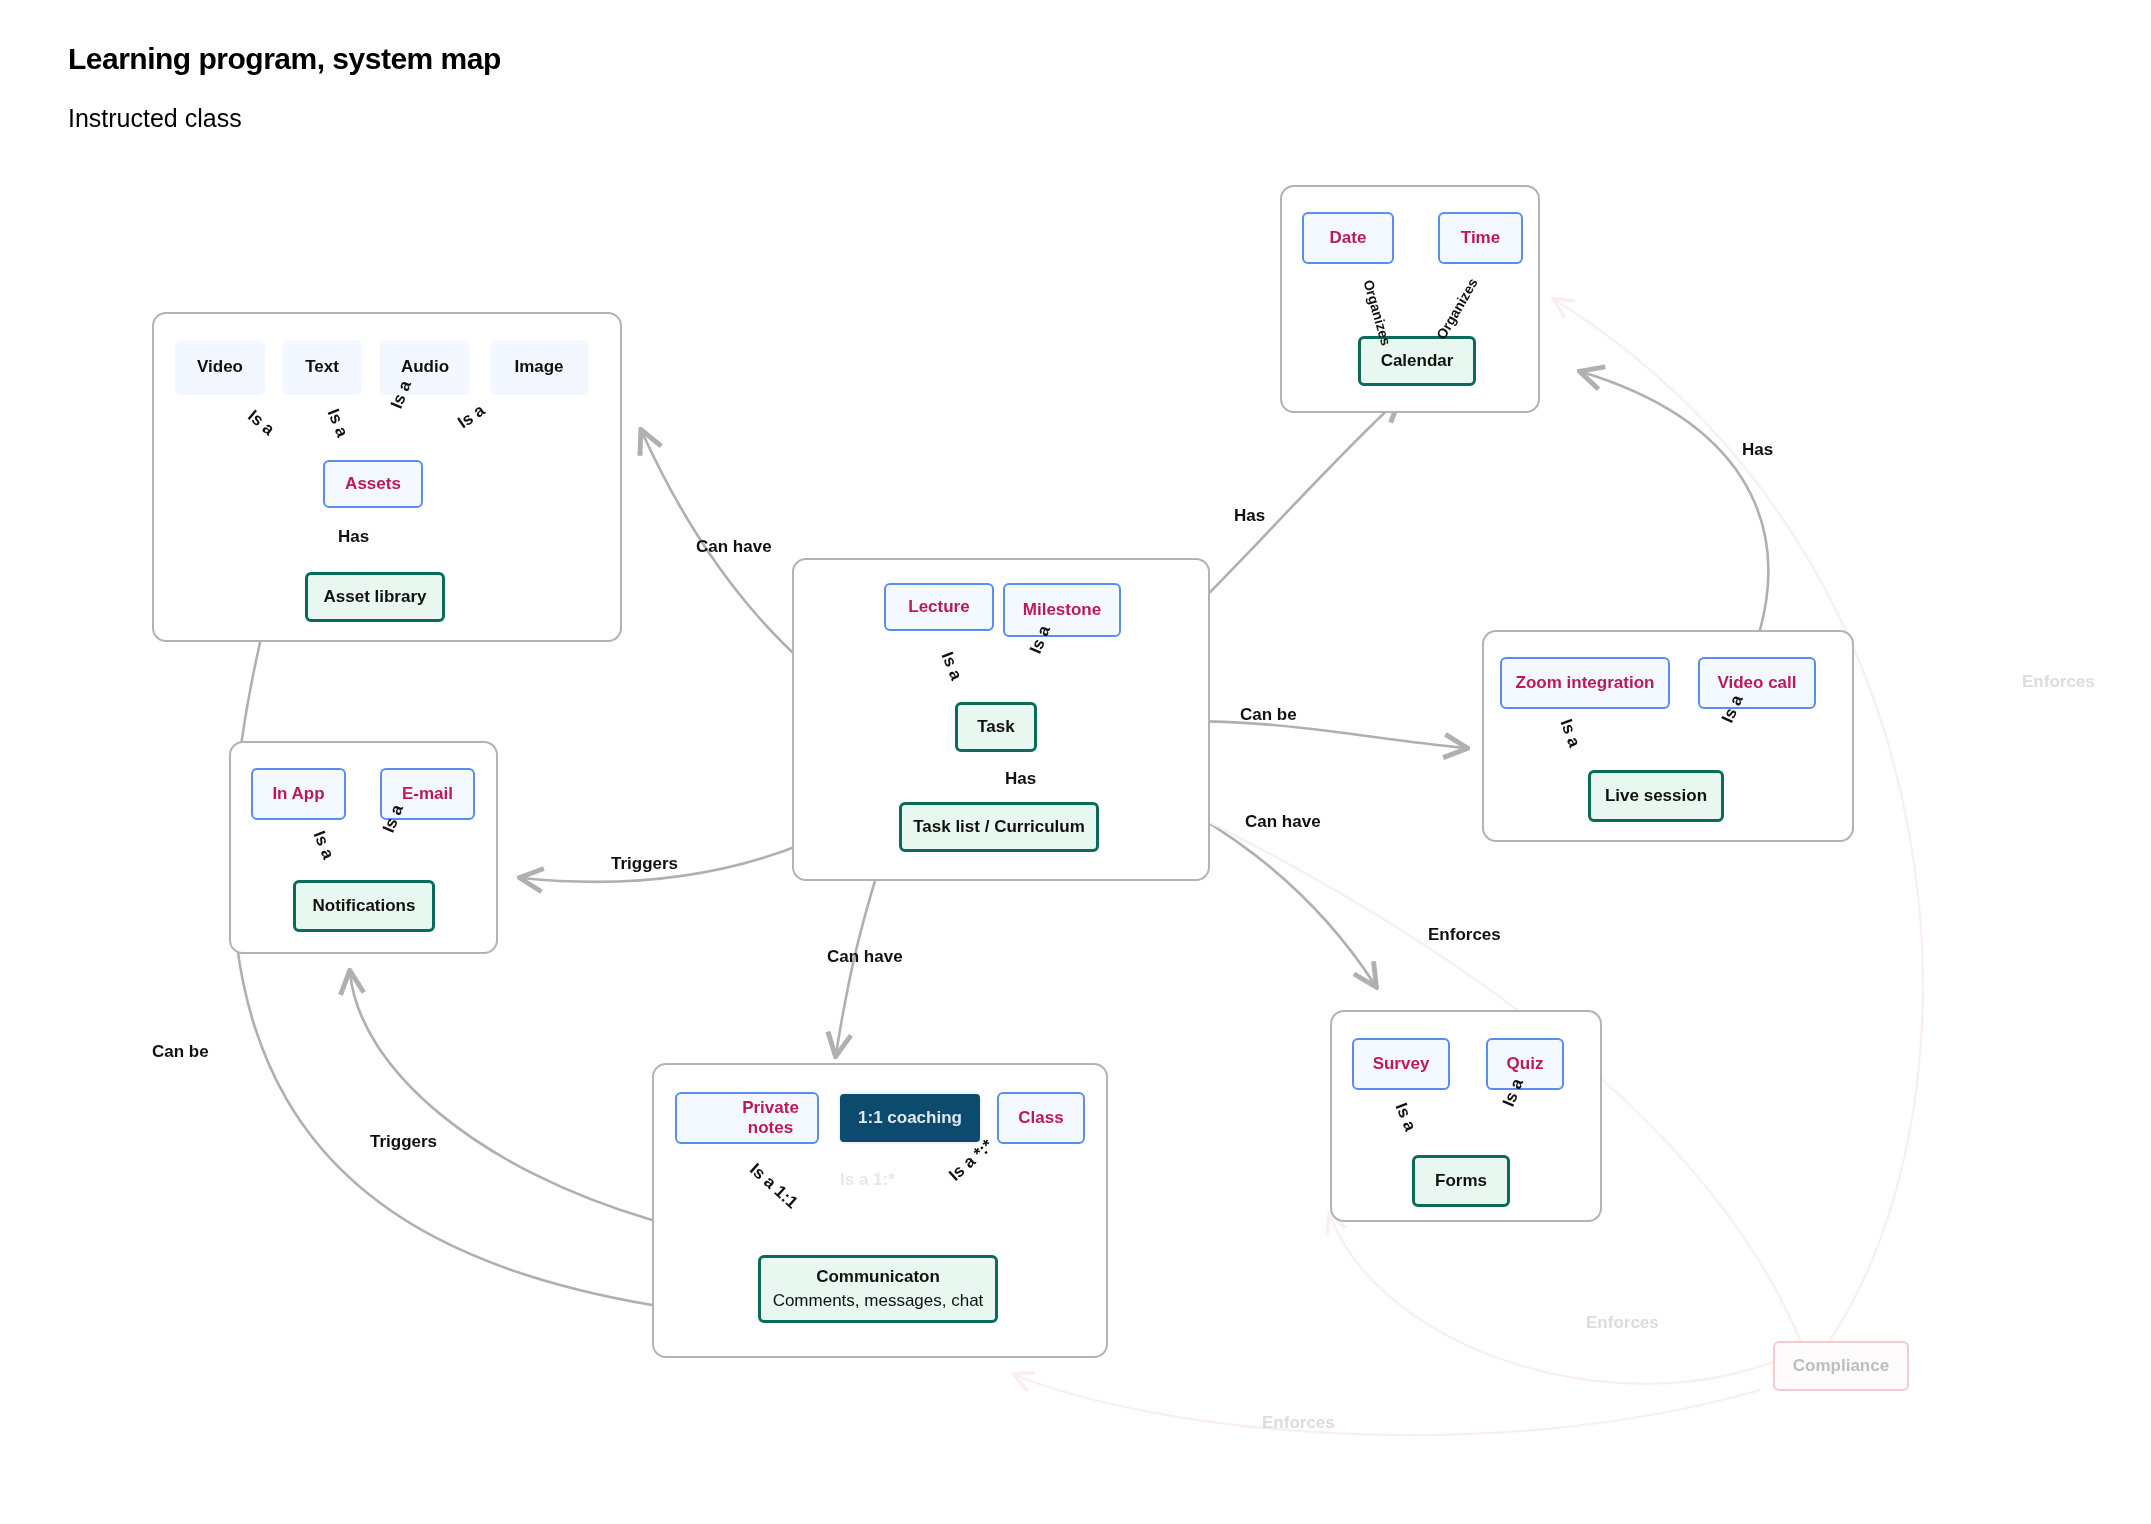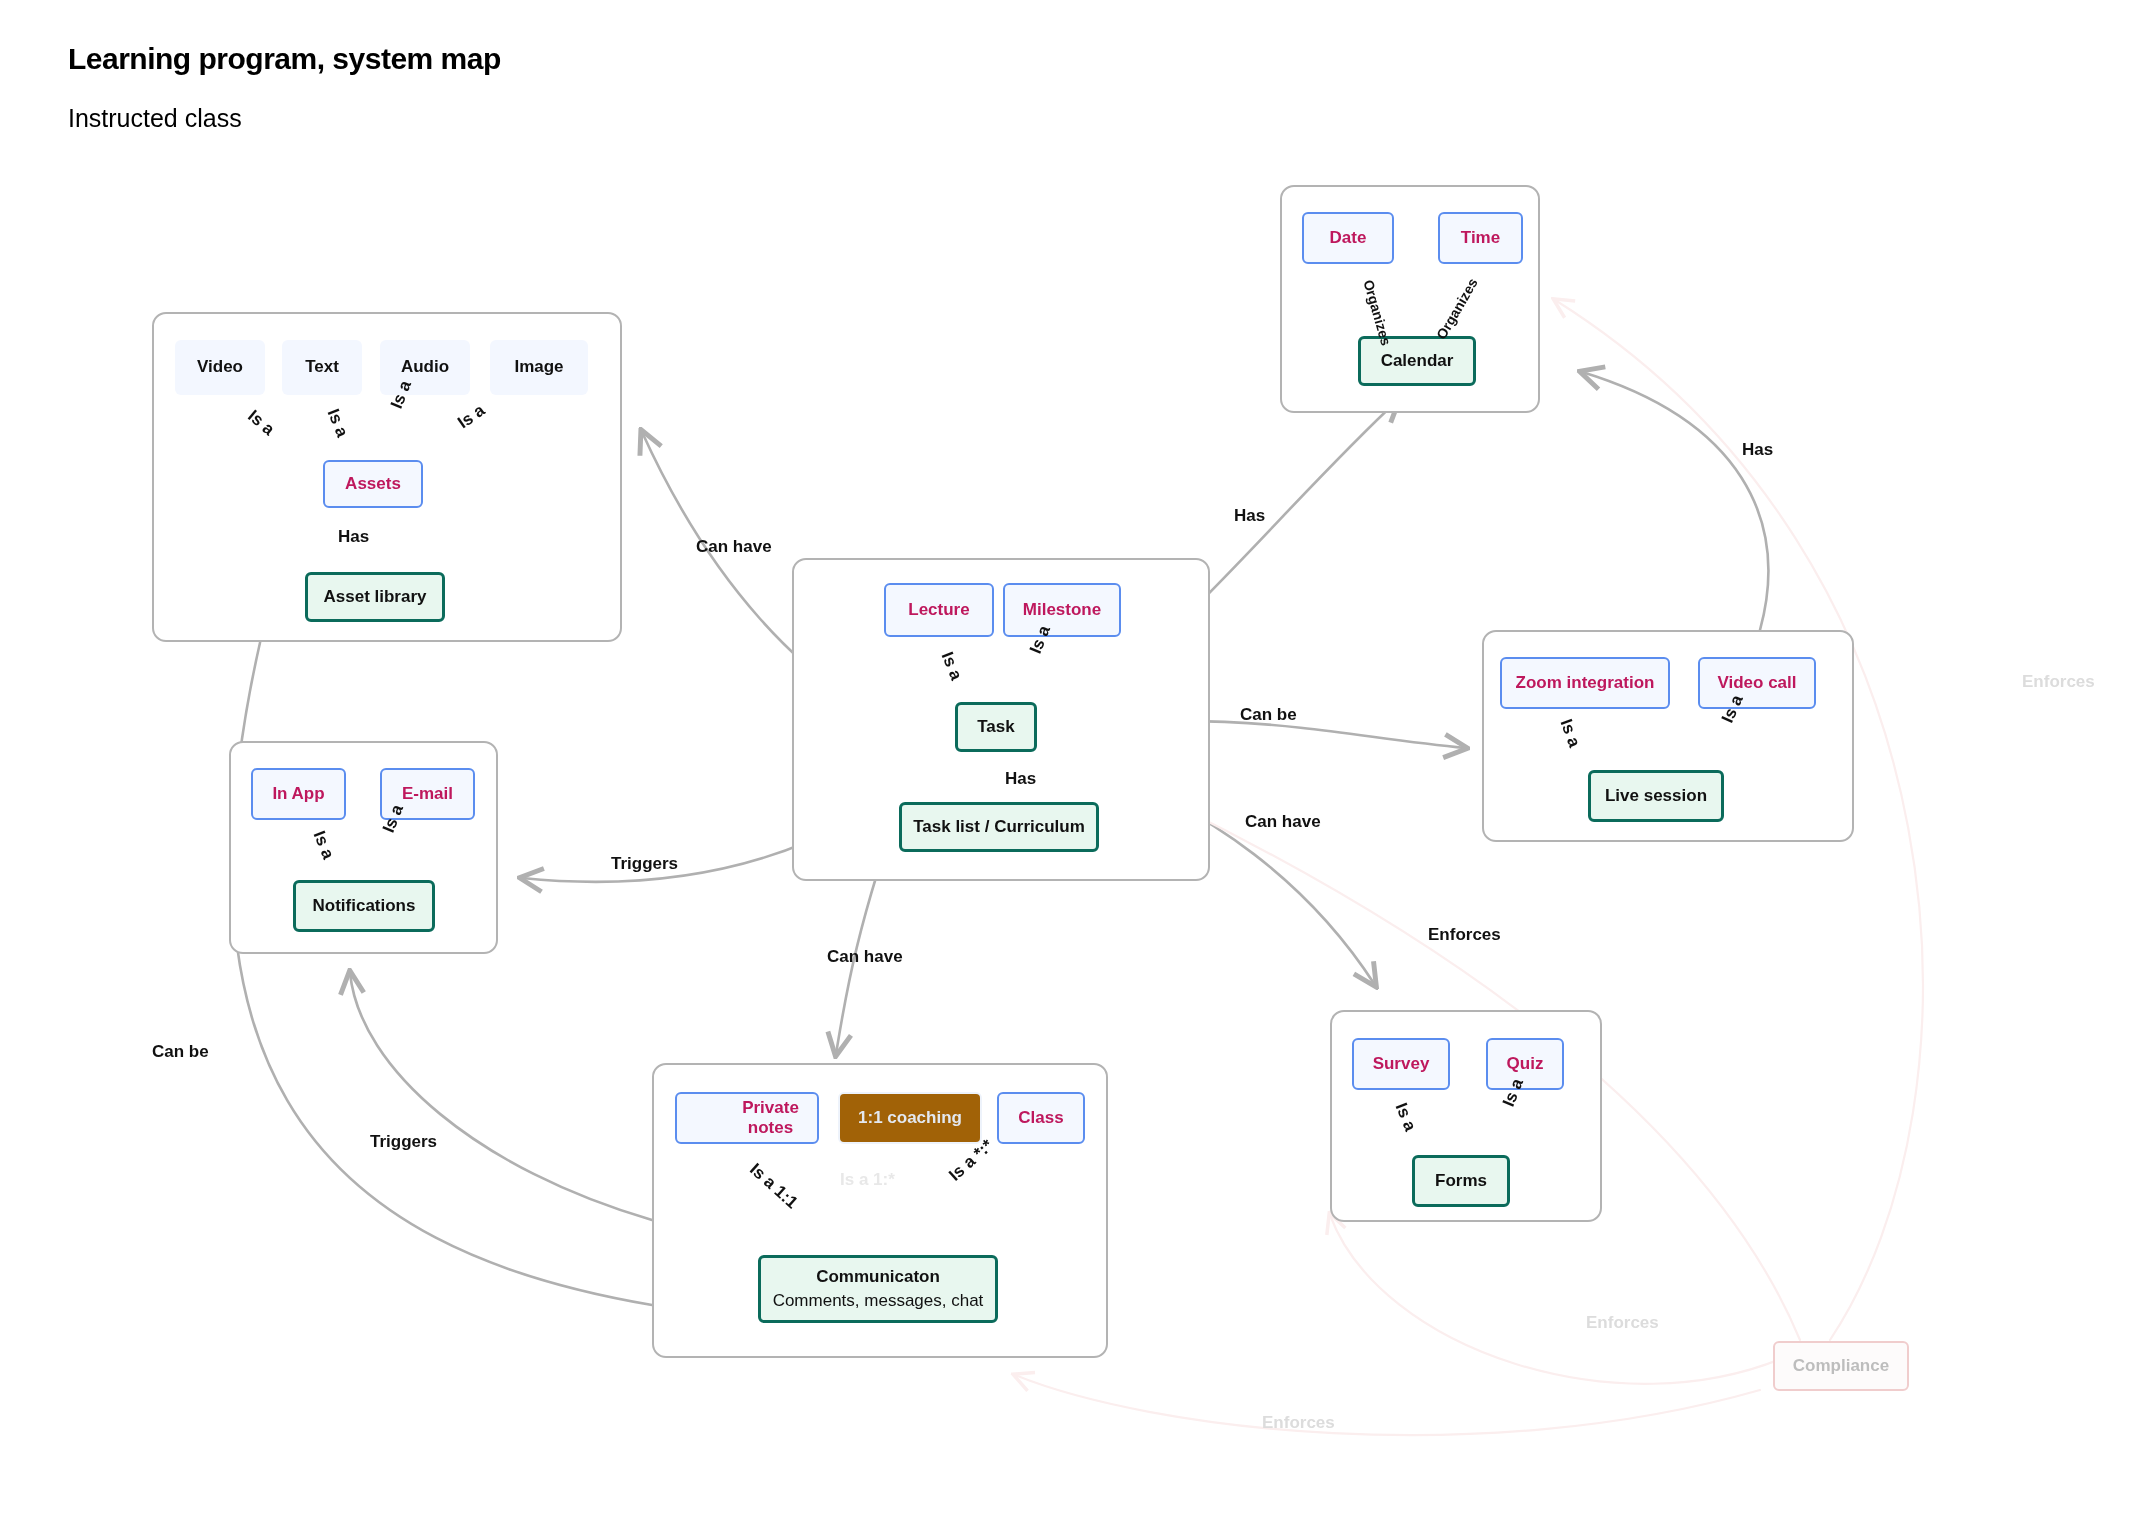--- a/index.html
+++ b/index.html
@@ -43,21 +43,21 @@
     font-size: 17px; font-weight: bold;
     line-height: 1.2;
   }
   
   .n-plain { background: #f3f7ff; color: #111; }
   
   .n-blue { background: #f4f8ff; border: 2.5px solid #5b8def; color: #be185d; }
   
   .n-teal { background: #e8f7ef; border: 3px solid #0b6b5b; color: #111; }
   
-  .n-faded { background: #a16207; border: 2.5px solid #eef3fb; color: #e3e8f0; }
+  .n-faded { background: #0c4a6e; border: 2.5px solid #eef3fb; color: #e3e8f0; }
   
   .n-pink { background: #fdfbfb; border: 2.5px solid #f0cdcd; color: #bdbdbd; font-weight: bold; }
 
   .node .sub { font-size: 17px; font-weight: 400; margin-top: 3px; }
 
   
   .elabel {
     position: absolute;
     font-size: 17px; font-weight: bold; color: #111;
     white-space: nowrap;
@@ -189,21 +189,21 @@
   </div>
   <div class="node n-teal" style="left:1358px; top:336px; width:118px; height:50px;">
     <span>Calendar</span>
   </div>
 
   <div class="elabel rot small" style="left:1368px; top:272px; transform:rotate(74deg);">Organizes</div>
   <div class="elabel rot small" style="left:1440px; top:330px; transform:rotate(-60deg);">Organizes</div>
 
   <div class="group" style="left:792px; top:558px; width:418px; height:323px;"></div>
 
-  <div class="node n-blue" style="left:884px; top:583px; width:110px; height:54px;">
+  <div class="node n-blue" style="left:884px; top:583px; width:110px; height:48px;">
     <span>Lecture</span>
   </div>
   <div class="node n-blue" style="left:1003px; top:583px; width:118px; height:54px;">
     <span>Milestone</span>
   </div>
   <div class="node n-teal" style="left:955px; top:702px; width:82px; height:50px;">
     <span>Task</span>
   </div>
   <div class="node n-teal" style="left:899px; top:802px; width:200px; height:50px;">
     <span>Task list / Curriculum</span>

